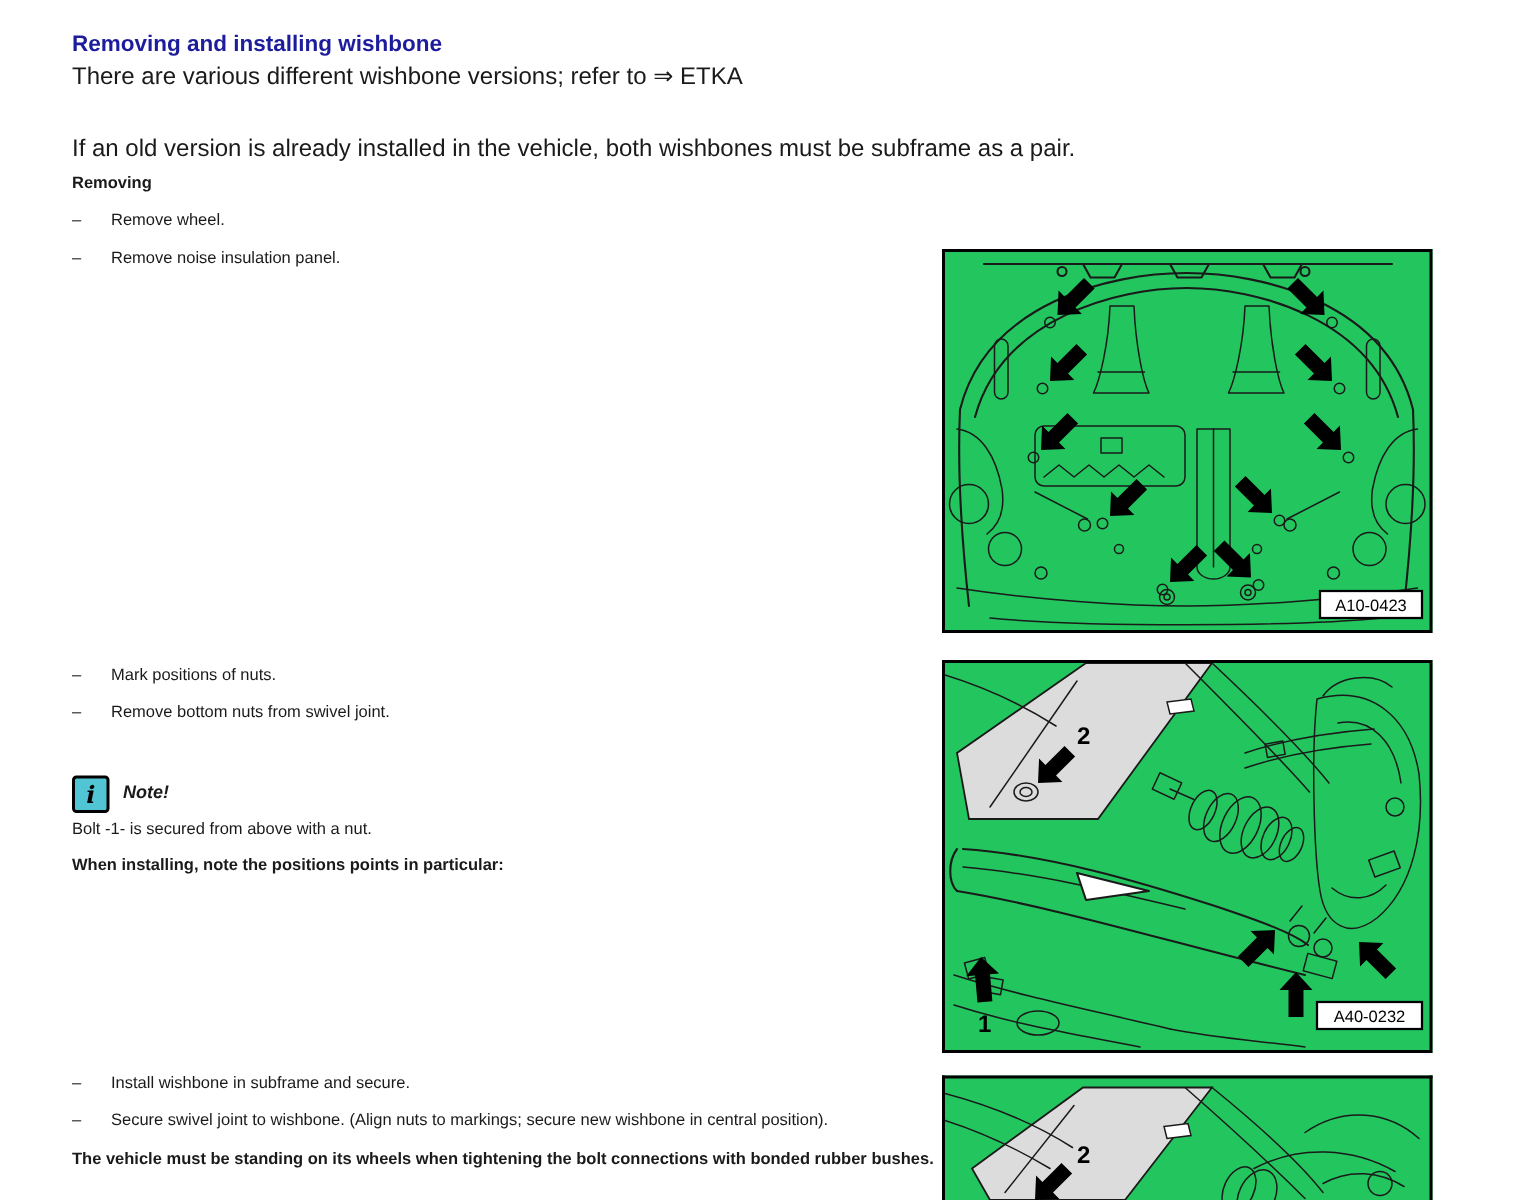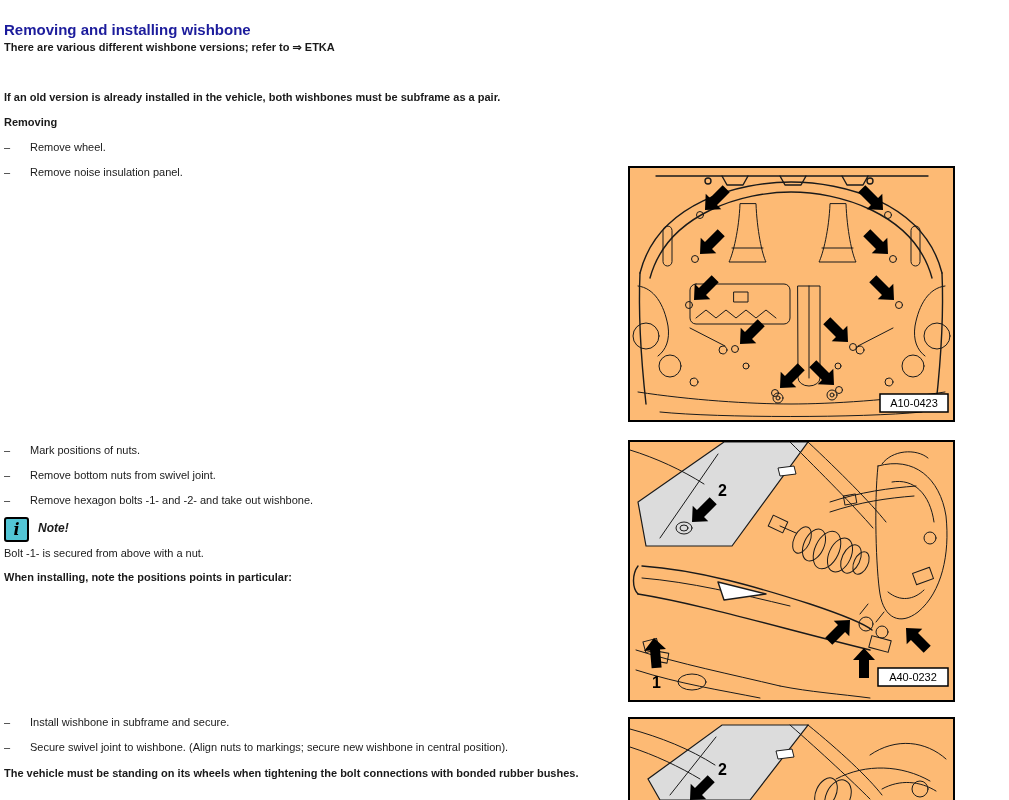--- a/index.html
+++ b/index.html
@@ -6,40 +6,40 @@
     --title-color:#1c1c9c;
     --link-color:#ee3f3a;
     --note-bg:#52c5d5;
     --ink:#1a1a1a;
   }
   html,body{margin:0;padding:0;background:#fff;}
   .page{
     position:relative;width:1009px;height:800px;overflow:hidden;background:#fff;
     font-family:"Liberation Sans", sans-serif;color:var(--ink);
   }
-  .abs{position:absolute;}
+  .abs{position:absolute;margin-left:44px;}
   .page-title{left:4px;top:11px;font-size:15px;font-weight:bold;color:var(--title-color);}
-  .lead{left:4px;font-size:11px;font-weight:bold;white-space:nowrap;}
+  .lead{left:4px;font-size:16px;font-weight:normal;white-space:nowrap;}
   .sect{left:4px;font-size:11px;font-weight:bold;}
   .step{left:4px;font-size:11px;white-space:nowrap;}
   .step .dash{display:inline-block;width:26px;}
   .note-row{left:4px;}
   .note-icon{
     position:absolute;left:0;top:-5px;width:21px;height:21px;background:var(--note-bg);
     border:2px solid #000;border-radius:3px;
     display:flex;align-items:center;justify-content:center;
     font-family:"DejaVu Serif", serif;font-weight:bold;font-style:italic;
     font-size:16px;line-height:1;color:#000;
   }
   .note-label{position:absolute;left:34px;top:-1px;font-size:12px;font-weight:bold;font-style:italic;white-space:nowrap;text-align:right;}
   .note-text{left:4px;font-size:11px;white-space:nowrap;}
   .warning{left:4px;font-size:11px;font-weight:bold;width:585px;line-height:14px;}
   .link{color:var(--link-color);cursor:pointer;}
   .fig{
-    position:absolute;left:628px;width:327px;border:2px solid #000;background:#fdba74;box-sizing:border-box;
+    position:absolute;left:628px;width:327px;border:2px solid #000;background:#22c55e;box-sizing:border-box;
   }
   .fig svg{display:block;width:100%;height:100%;}
   .fig.cut{border-bottom:none;}
   .lineart{fill:none;stroke:#1a1a1a;stroke-width:1.4;stroke-linecap:round;stroke-linejoin:round;}
   .thin{stroke-width:1;}
   .blk{fill:#000;stroke:none;}
   .shade{fill:#dcdcdc;stroke:#1a1a1a;stroke-width:1.2;}
   .whitefill{fill:#fff;}
   .callout{font-family:"Liberation Sans", sans-serif;font-size:16px;font-weight:bold;fill:#000;}
   .figlabel{font-family:"Liberation Sans", sans-serif;font-size:11px;fill:#000;}
@@ -61,23 +61,20 @@
   </div>
   <div class="abs step" style="top:166px">
     <span class="dash">–</span><span>Remove noise insulation panel.</span>
   </div>
 
   <div class="abs step" style="top:444px">
     <span class="dash">–</span><span>Mark positions of nuts.</span>
   </div>
   <div class="abs step" style="top:469px">
     <span class="dash">–</span><span>Remove bottom nuts from swivel joint.</span>
-  </div>
-  <div class="abs step" style="top:494px">
-    <span class="dash">–</span><span>Remove hexagon bolts -1- and -2- and take out wishbone.</span>
   </div>
 
   <div class="abs note-row" style="top:522px">
     <span class="note-icon">i</span>
     <span class="note-label">Note!</span>
   </div>
   <div class="abs note-text" style="top:547px">Bolt -1- is secured from above with a nut.</div>
 
   <div class="abs sect" style="top:571px">When installing, note the positions points in particular:</div>
 

